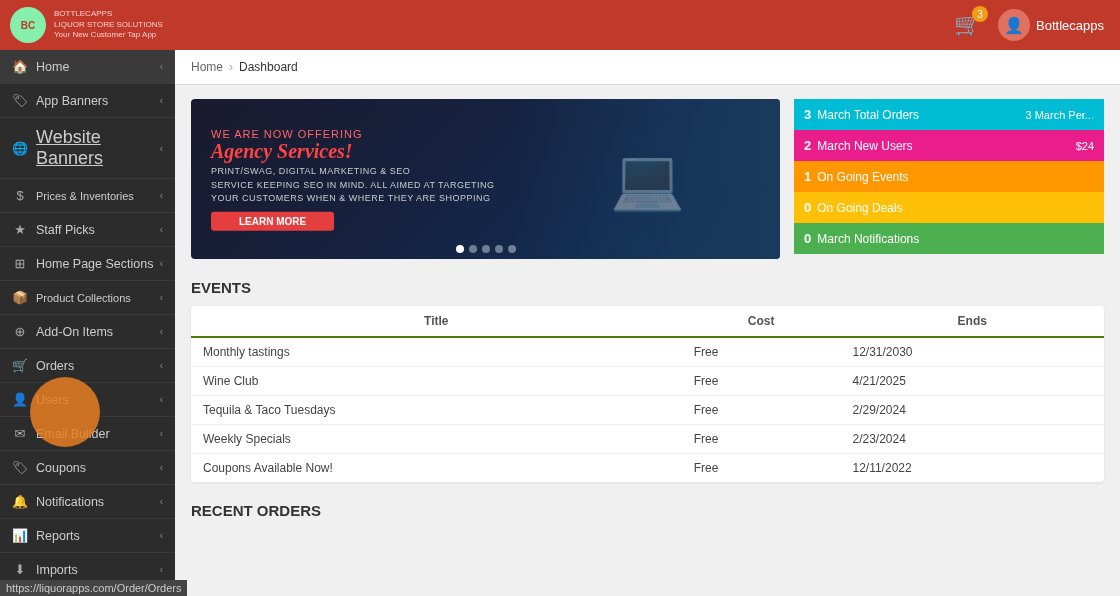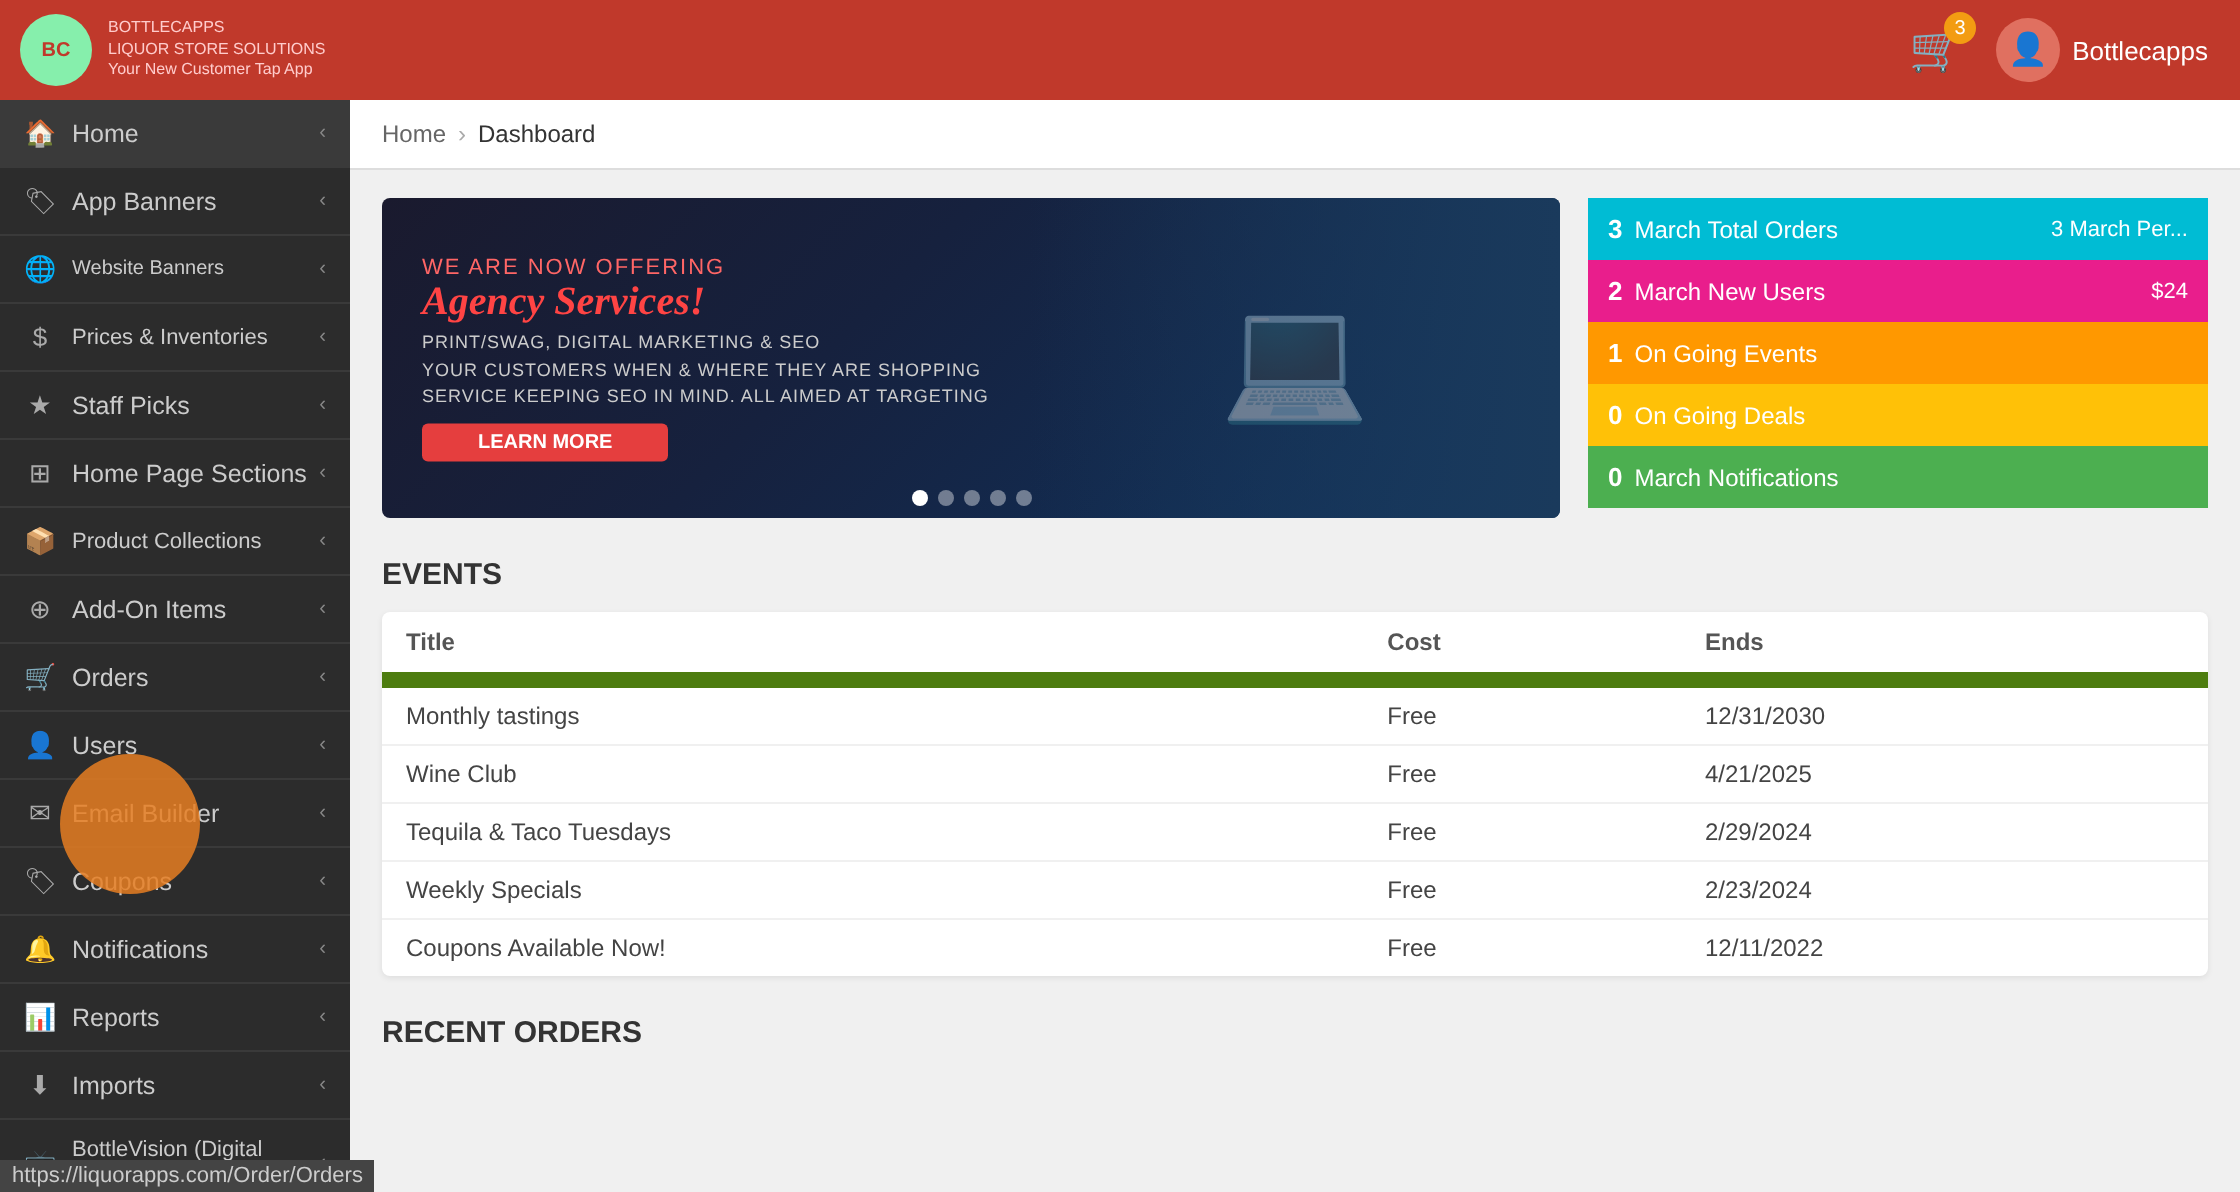--- a/index.html
+++ b/index.html
@@ -298,25 +298,25 @@
     .events-table {
       width: 100%;
       border-collapse: collapse;
       background: white;
       border-radius: 4px;
       overflow: hidden;
       box-shadow: 0 1px 3px rgba(0,0,0,0.08);
       margin-bottom: 20px;
     }
     .events-table th {
-      text-align: left;
+      text-align: center;
       padding: 8px 12px;
       font-size: 12px;
       color: #555;
-      border-bottom: 8px solid #4d7c0f;
+      border-bottom: 2px solid #4d7c0f;
       font-weight: 600;
     }
     .events-table td {
       padding: 7px 12px;
       font-size: 12px;
       color: #444;
       border-bottom: 1px solid #f0f0f0;
     }
     .events-table tr:last-child td { border-bottom: none; }
 
@@ -369,21 +369,21 @@
       <div class="sidebar-item">
         <div class="item-left">
           <span class="item-icon">🏷</span>
           <span style="font-size: 12.5px;">App Banners</span>
         </div>
         <span class="chevron">‹</span>
       </div>
       <div class="sidebar-item">
         <div class="item-left">
           <span class="item-icon">🌐</span>
-          <span style="font-size: 10px;">Website Banners</span>
+          <span style="font-size: 18px; text-decoration: underline;">Website Banners</span>
         </div>
         <span class="chevron">‹</span>
       </div>
       <div class="sidebar-item">
         <div class="item-left">
           <span class="item-icon">$</span>
           <span style="font-size: 11px;">Prices &amp; Inventories</span>
         </div>
         <span class="chevron">‹</span>
       </div>
@@ -501,22 +501,22 @@
 
       <div class="banner-section">
 
         <div class="carousel-wrapper">
           <div class="carousel-img">
             <div class="overlay-text">
               <div class="we-are">WE ARE NOW OFFERING</div>
               <div class="agency">Agency Services!</div>
               <div class="sub">
                 <div>PRINT/SWAG, DIGITAL MARKETING &amp; SEO</div>
+                <div>SERVICE KEEPING SEO IN MIND. ALL AIMED AT TARGETING</div>
                 <div>YOUR CUSTOMERS WHEN &amp; WHERE THEY ARE SHOPPING</div>
-                <div>SERVICE KEEPING SEO IN MIND. ALL AIMED AT TARGETING</div>
               </div>
               <button class="learn-btn">LEARN MORE</button>
             </div>
             <div class="right-side">
               <span class="laptop-icon">💻</span>
             </div>
           </div>
           <div class="carousel-dots">
             <div class="dot active"></div>
             <div class="dot"></div>

